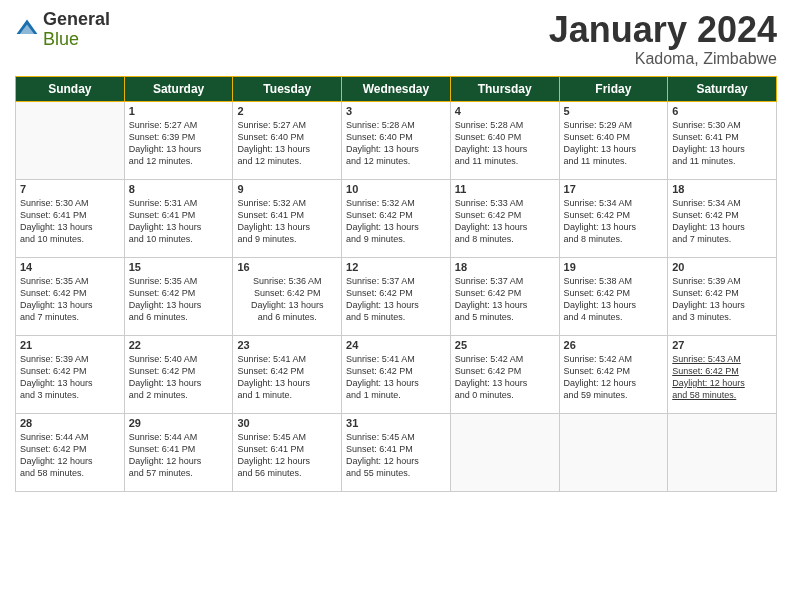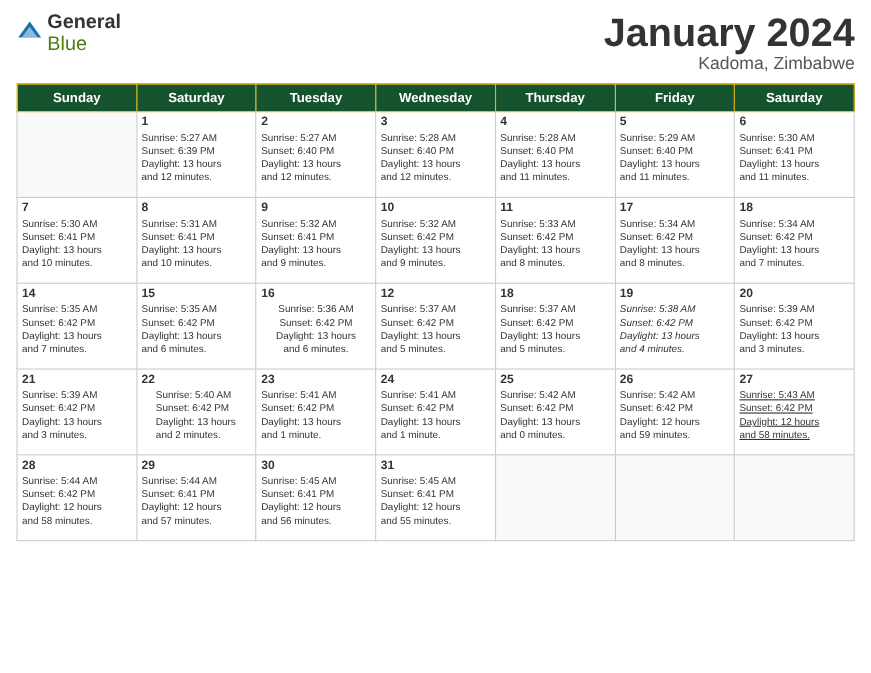--- a/index.html
+++ b/index.html
@@ -257,21 +257,21 @@
           </td>
           <td>
             <span class="day-num">18</span>
             <div class="cell-text" style="white-space: pre-line;">Sunrise: 5:37 AM
 Sunset: 6:42 PM
 Daylight: 13 hours
 and 5 minutes.</div>
           </td>
           <td>
             <span class="day-num">19</span>
-            <div class="cell-text" style="white-space: pre-line; font-style: italic;">Sunrise: 5:38 AM
+            <div class="cell-text" style="white-space: pre-line;">Sunrise: 5:38 AM
 Sunset: 6:42 PM
 Daylight: 13 hours
 and 4 minutes.</div>
           </td>
           <td>
             <span class="day-num">20</span>
             <div class="cell-text" style="white-space: pre-line;">Sunrise: 5:39 AM
 Sunset: 6:42 PM
 Daylight: 13 hours
 and 3 minutes.</div>
@@ -280,21 +280,21 @@
         <tr>
           <td>
             <span class="day-num">21</span>
             <div class="cell-text" style="white-space: pre-line;">Sunrise: 5:39 AM
 Sunset: 6:42 PM
 Daylight: 13 hours
 and 3 minutes.</div>
           </td>
           <td>
             <span class="day-num">22</span>
-            <div class="cell-text" style="white-space: pre-line; margin-left: 13px;">Sunrise: 5:40 AM
+            <div class="cell-text" style="white-space: pre-line;">Sunrise: 5:40 AM
 Sunset: 6:42 PM
 Daylight: 13 hours
 and 2 minutes.</div>
           </td>
           <td>
             <span class="day-num">23</span>
             <div class="cell-text" style="white-space: pre-line;">Sunrise: 5:41 AM
 Sunset: 6:42 PM
 Daylight: 13 hours
 and 1 minute.</div>

